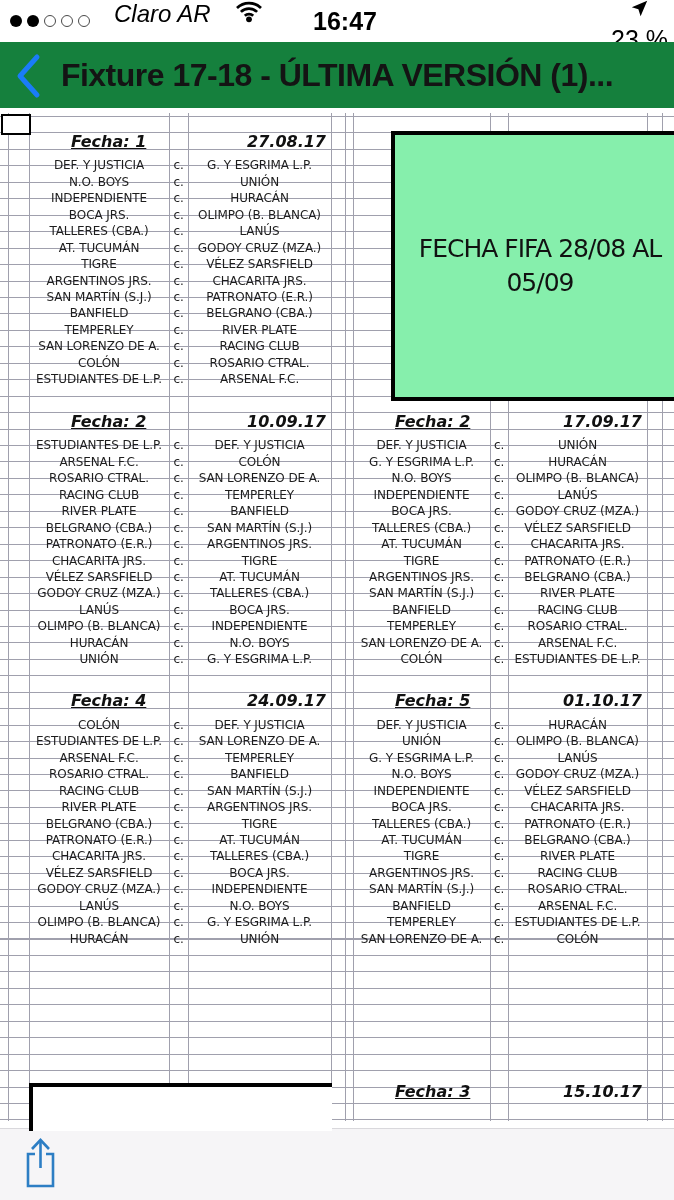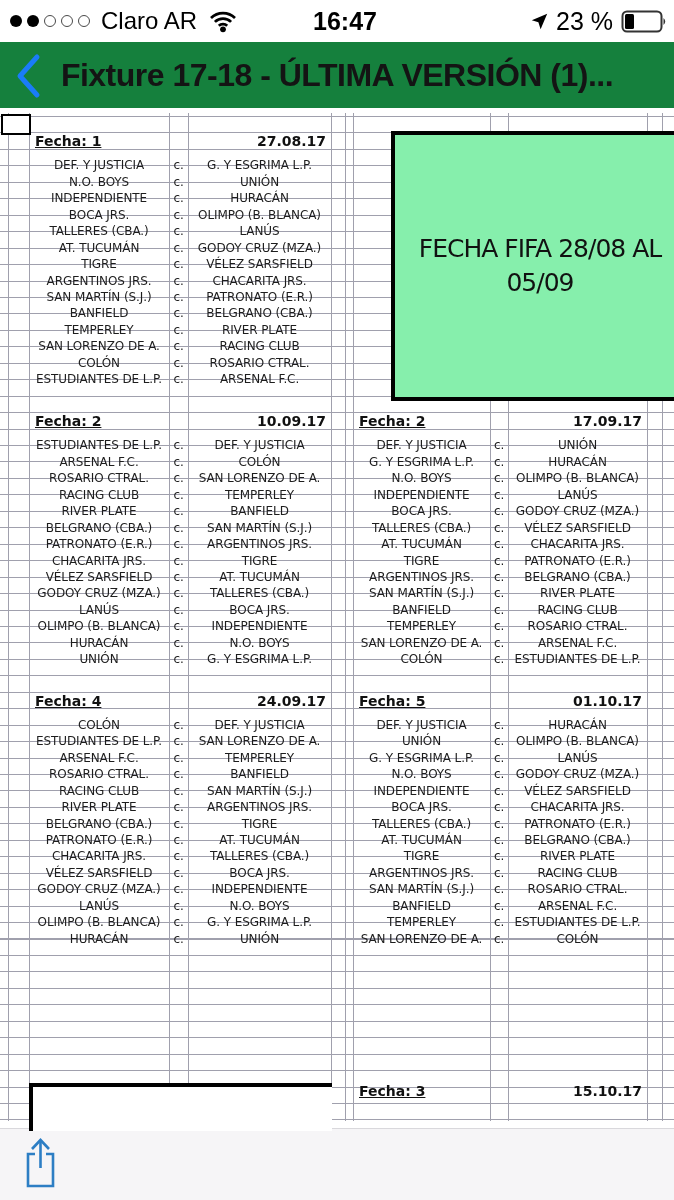--- a/index.html
+++ b/index.html
@@ -2,29 +2,29 @@
 <html><head>
 <meta charset="utf-8">
 <style>
   html,body{margin:0;padding:0;background:#ffffff;}
   .screen{
     position:relative;width:674px;height:1200px;overflow:hidden;
     background:#ffffff;font-family:"Liberation Sans",sans-serif;color:#1c1c1c;
   }
   
   .statusbar{position:absolute;top:0;left:0;width:674px;height:42px;background:#fff;}
-  .sb-left{position:absolute;left:10px;top:0;height:42px;display:flex;align-items:center;gap:11px;}
+  .sb-left{position:absolute;left:10px;top:0;height:42px;display:flex;gap:24px;font-style:italic;}
   .dots{display:flex;gap:5px;align-items:center;}
   .dot{width:12px;height:12px;border-radius:50%;box-sizing:border-box;}
   .dot.on{background:#000;}
   .dot.off{border:1.6px solid #4a4a4a;}
   .carrier{font-size:24px;color:#000;}
   .sb-time{position:absolute;left:0;top:0;width:674px;height:42px;display:flex;align-items:center;justify-content:center;
     font-size:25px;font-weight:700;color:#000;padding-left:8px;}
-  .sb-right{position:absolute;right:6px;top:0;height:42px;display:flex;align-items:center;gap:8px;}
+  .sb-right{position:absolute;right:6px;top:0;height:42px;display:flex;align-items:center;gap:8px;flex-direction:column;}
   .pct{font-size:25px;color:#000;}
   
   .navbar{position:absolute;top:42px;left:0;width:674px;height:66px;background:#15803d;}
   .back-btn{position:absolute;left:8px;top:10px;width:40px;height:48px;display:flex;align-items:center;justify-content:center;cursor:pointer;}
   .nav-title{position:absolute;left:50%;top:0;transform:translateX(-50%);height:66px;display:flex;align-items:center;
     font-size:32px;font-weight:700;letter-spacing:-.5px;color:#141414;white-space:nowrap;}
   
   .sheet{position:absolute;top:108px;left:0;width:674px;height:1020px;background:#fff;
     font-family:"DejaVu Sans",sans-serif;}
   .grid-h{position:absolute;left:0;top:8px;width:674px;height:1006px;z-index:0;
@@ -35,21 +35,21 @@
     border-top:4px solid #000;border-left:4px solid #000;border-bottom:4px solid #000;
     display:flex;align-items:center;justify-content:center;margin-left:38px;}
   .fifa-text{font-size:25px;letter-spacing:-1px;color:#111;text-align:center;line-height:1.35;width:276px;}
   .corner-box{position:absolute;left:29px;top:975px;width:299px;height:44px;background:#fff;z-index:2;
     border-top:4px solid #000;border-left:4px solid #000;}
   
   .fixture{position:absolute;z-index:3;}
   .fixture.left{left:29px;width:302px;}
   .fixture.right{left:353px;width:294px;}
   .fx-header{height:16.45px;display:flex;justify-content:space-between;align-items:center;
-    font-size:14px;font-weight:700;color:#111;}
+    font-size:16px;font-weight:700;font-style:italic;color:#111;margin-left:36px;}
   .fx-label{padding-left:6px;text-decoration:underline;white-space:nowrap;}
   .fx-date{padding-right:5px;white-space:nowrap;}
   .rows{margin-top:8px;}
   .mrow{display:flex;height:16.45px;line-height:16.45px;}
   .mrow div{text-align:center;font-size:12px;letter-spacing:-.1px;white-space:nowrap;color:#1d1d1d;}
   .fixture.left  .c1{width:140px;} .fixture.left  .cv{width:19px;} .fixture.left  .c2{width:143px;}
   .fixture.right .c1{width:137px;} .fixture.right .cv{width:18px;} .fixture.right .c2{width:139px;}
   .cv{font-size:11.5px;}
   
   .toolbar{position:absolute;top:1128px;left:0;width:674px;height:72px;background:#f6f5f7;border-top:1px solid #d9d8dc;box-sizing:border-box;}

